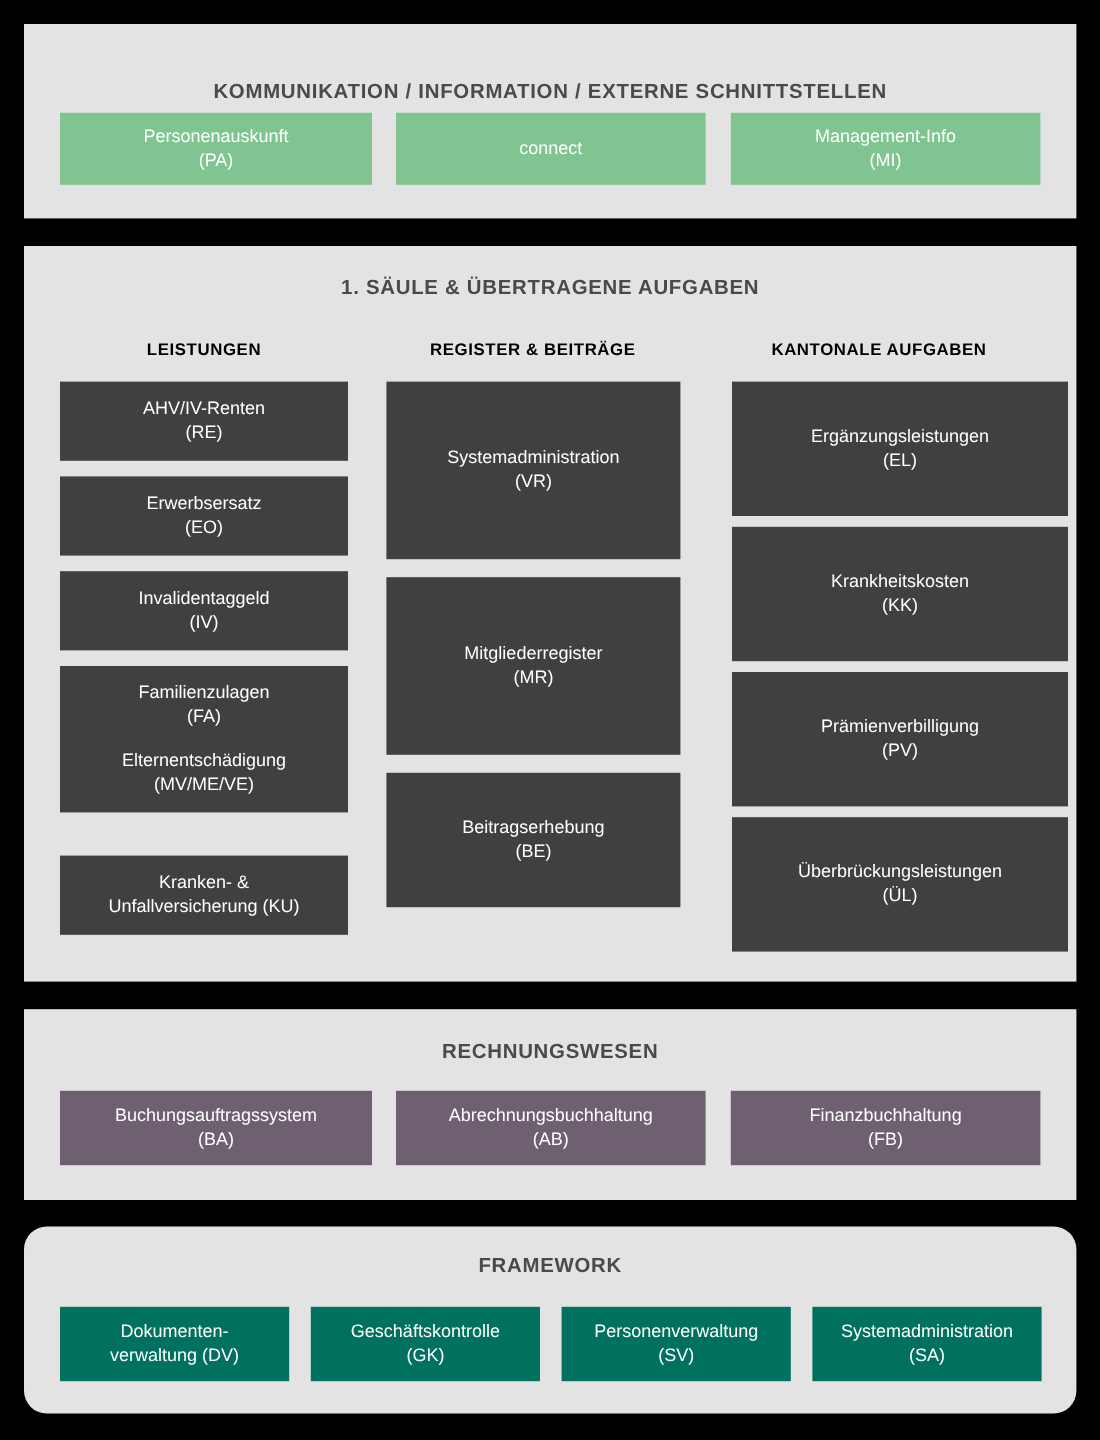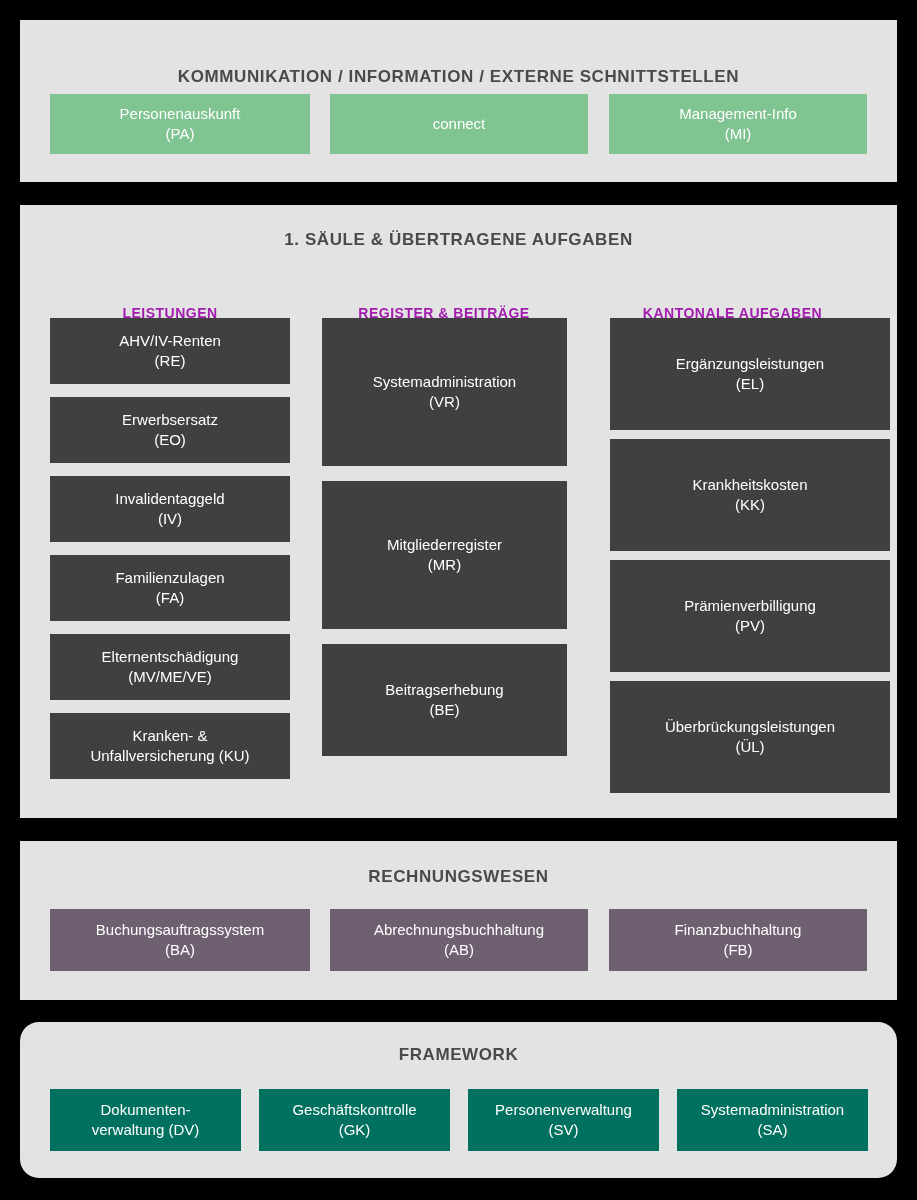--- a/index.html
+++ b/index.html
@@ -67,44 +67,44 @@
   #comm-box-0 { left: 30px;  width: 260px; }
   #comm-box-1 { left: 310px; width: 258px; }
   #comm-box-2 { left: 589px; width: 258px; }
 
   
   #panel-pillar { top: 205px; height: 613px; }
   #panel-pillar .panel-title { position: absolute; top: 25px; left: 0; right: 0; }
 
   .col-header {
     position: absolute;
-    top: 100px;
+    top: 78px;
     text-align: center;
     font-weight: bold;
     font-size: 14px;
-    color: #a21caf;
+    color: #000000;
     letter-spacing: 0.5px;
   }
   #colhdr-0 { left: 30px;  width: 240px; }
   #colhdr-1 { left: 302px; width: 244px; }
   #colhdr-2 { left: 590px; width: 245px; }
 
   .blue-box {
     position: absolute;
     background: #404040;
     font-size: 15px;
   }
 
   
   .col1 { left: 30px; width: 240px; }
   #b-l-0 { top: 113px;  height: 66px; }
   #b-l-1 { top: 192px;  height: 66px; }
   #b-l-2 { top: 271px;  height: 66px; }
   #b-l-3 { top: 350px;  height: 66px; }
-  #b-l-4 { top: 429px;  height: 66px; text-align: center; }
+  #b-l-4 { top: 406px;  height: 66px; text-align: center; }
   #b-l-5 { top: 508px;  height: 66px; }
 
   
   .col2 { left: 302px; width: 245px; }
   #b-m-0 { top: 113px; height: 148px; }
   #b-m-1 { top: 276px; height: 148px; }
   #b-m-2 { top: 439px; height: 112px; }
 
   
   .col3 { left: 590px; width: 280px; }

